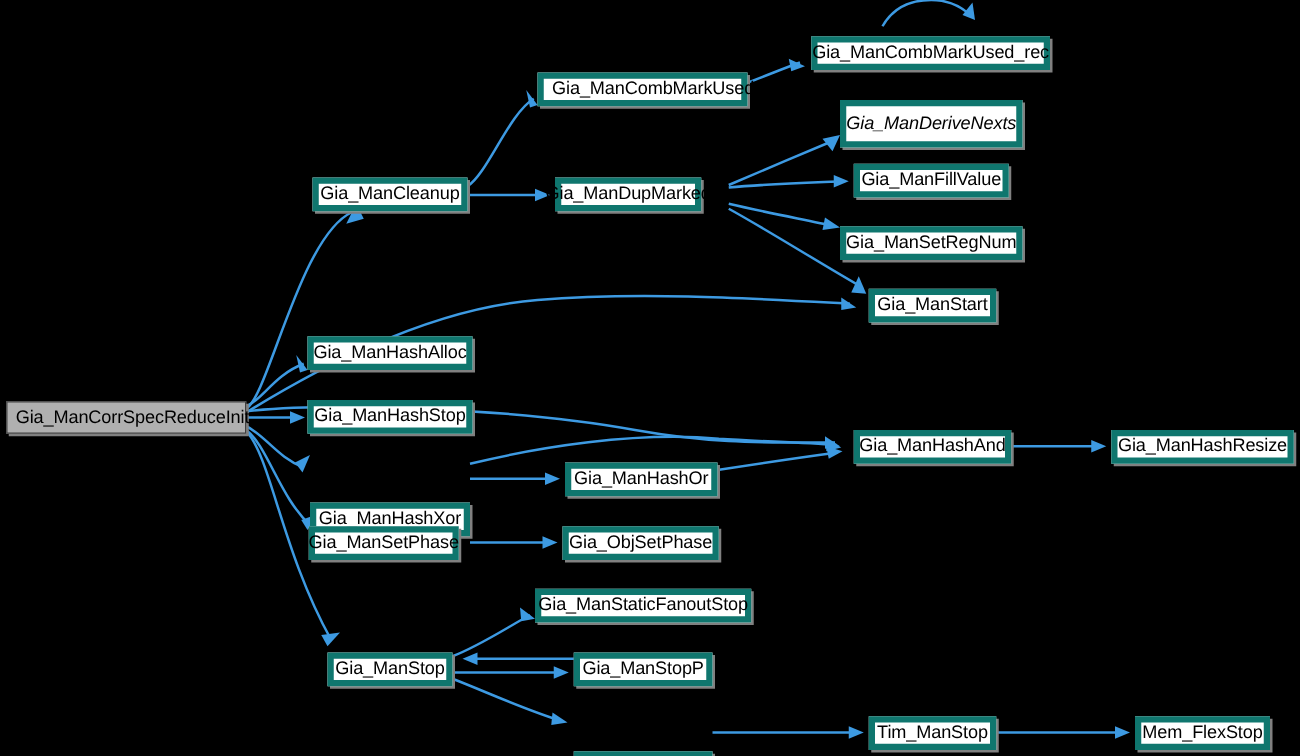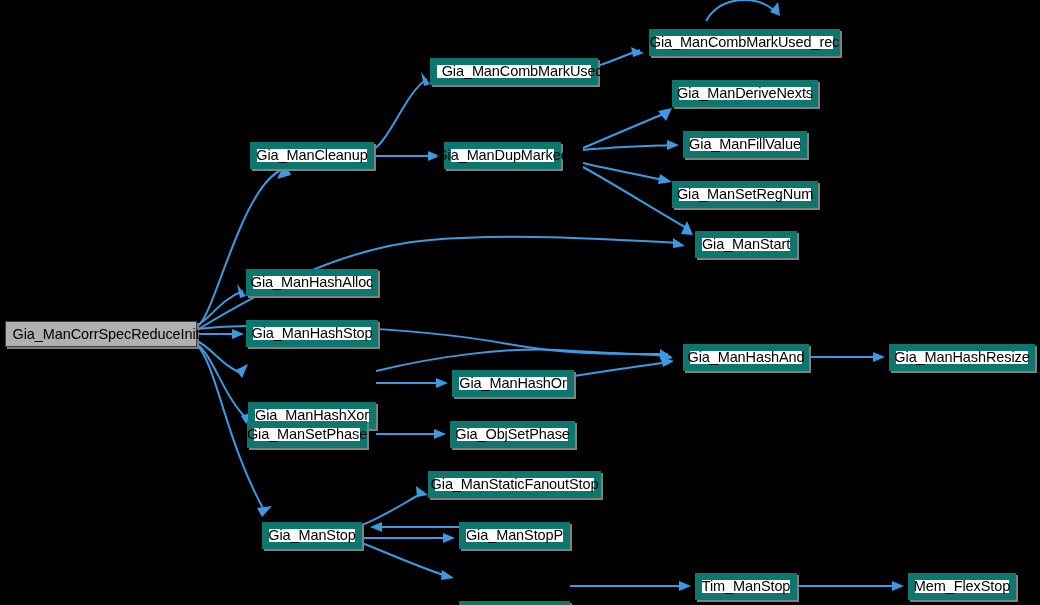--- a/index.html
+++ b/index.html
@@ -26,21 +26,21 @@
     width: 1040px;
     height: 605px;
   }
   .node {
     position: absolute;
     box-sizing: border-box;
     display: flex;
     align-items: center;
     justify-content: center;
     background: #ffffff;
-    border: 7px solid #0f766e;
+    border: 5px solid #0f766e;
     box-shadow: 2px 2px 0 0 #808080;
     font-size: 14.5px;
     line-height: 1;
     color: #000000;
     white-space: nowrap;
     letter-spacing: -0.1px;
   }
   .node.root {
     background: #b0b0b0;
     border: 1px solid #404040;
@@ -173,21 +173,21 @@
       </div>
       <div class="node" style="left: 430px; top: 58px; width: 168px; height: 27px; padding-left: 17px;">
         <span class="node-label">Gia_ManCombMarkUsed</span>
       </div>
       <div class="node" style="left: 649px; top: 29px; width: 191px; height: 27px;">
         <span class="node-label">Gia_ManCombMarkUsed_rec</span>
       </div>
       <div class="node" style="left: 444px; top: 142px; width: 117px; height: 27px;">
         <span class="node-label">Gia_ManDupMarked</span>
       </div>
-      <div class="node" style="left: 672px; top: 80px; width: 146px; height: 27px;">
+      <div class="node" style="left: 672px; top: 80px; width: 146px; height: 38px; font-style: italic;">
         <span class="node-label">Gia_ManDeriveNexts</span>
       </div>
       <div class="node" style="left: 683px; top: 131px; width: 124px; height: 27px;">
         <span class="node-label">Gia_ManFillValue</span>
       </div>
       <div class="node" style="left: 672px; top: 181px; width: 146px; height: 27px;">
         <span class="node-label">Gia_ManSetRegNum</span>
       </div>
       <div class="node" style="left: 695px; top: 231px; width: 102px; height: 27px;">
         <span class="node-label">Gia_ManStart</span>

